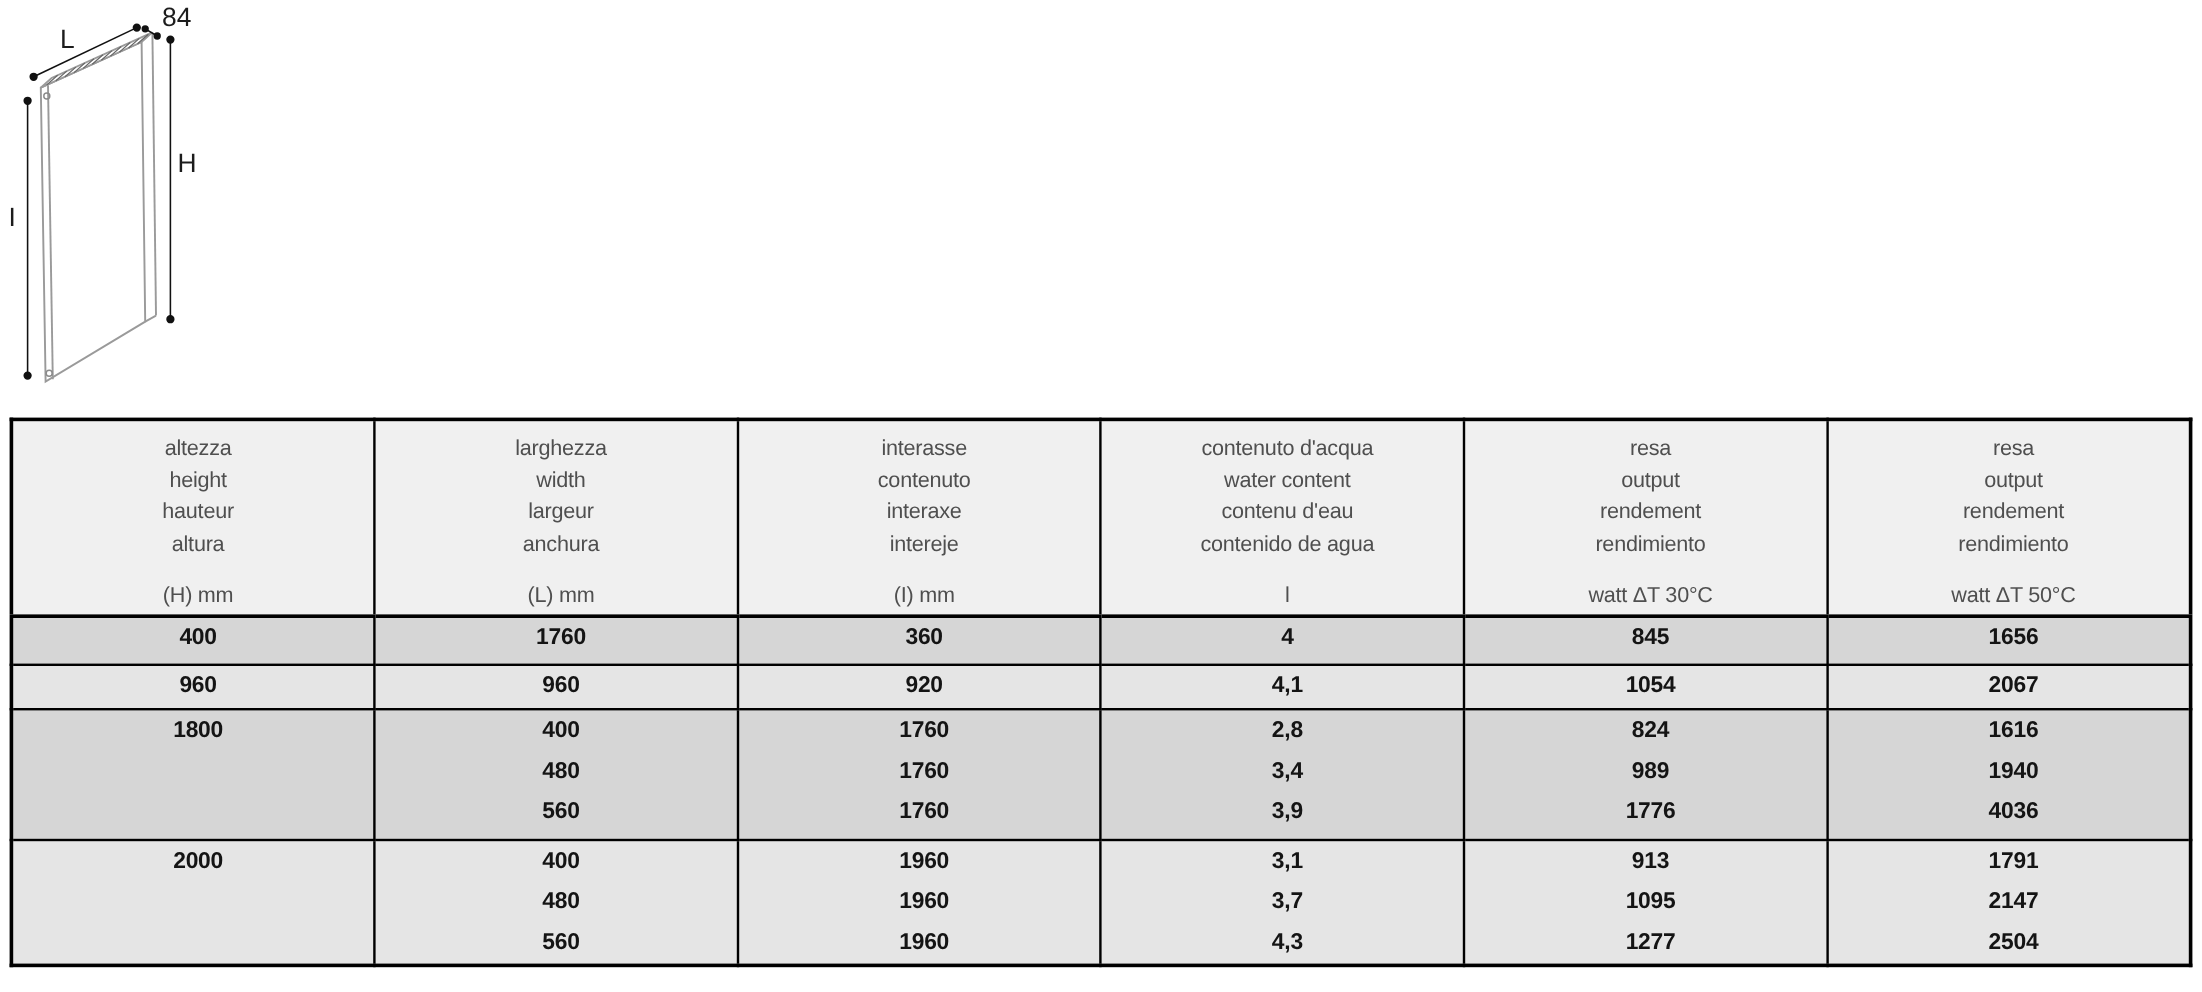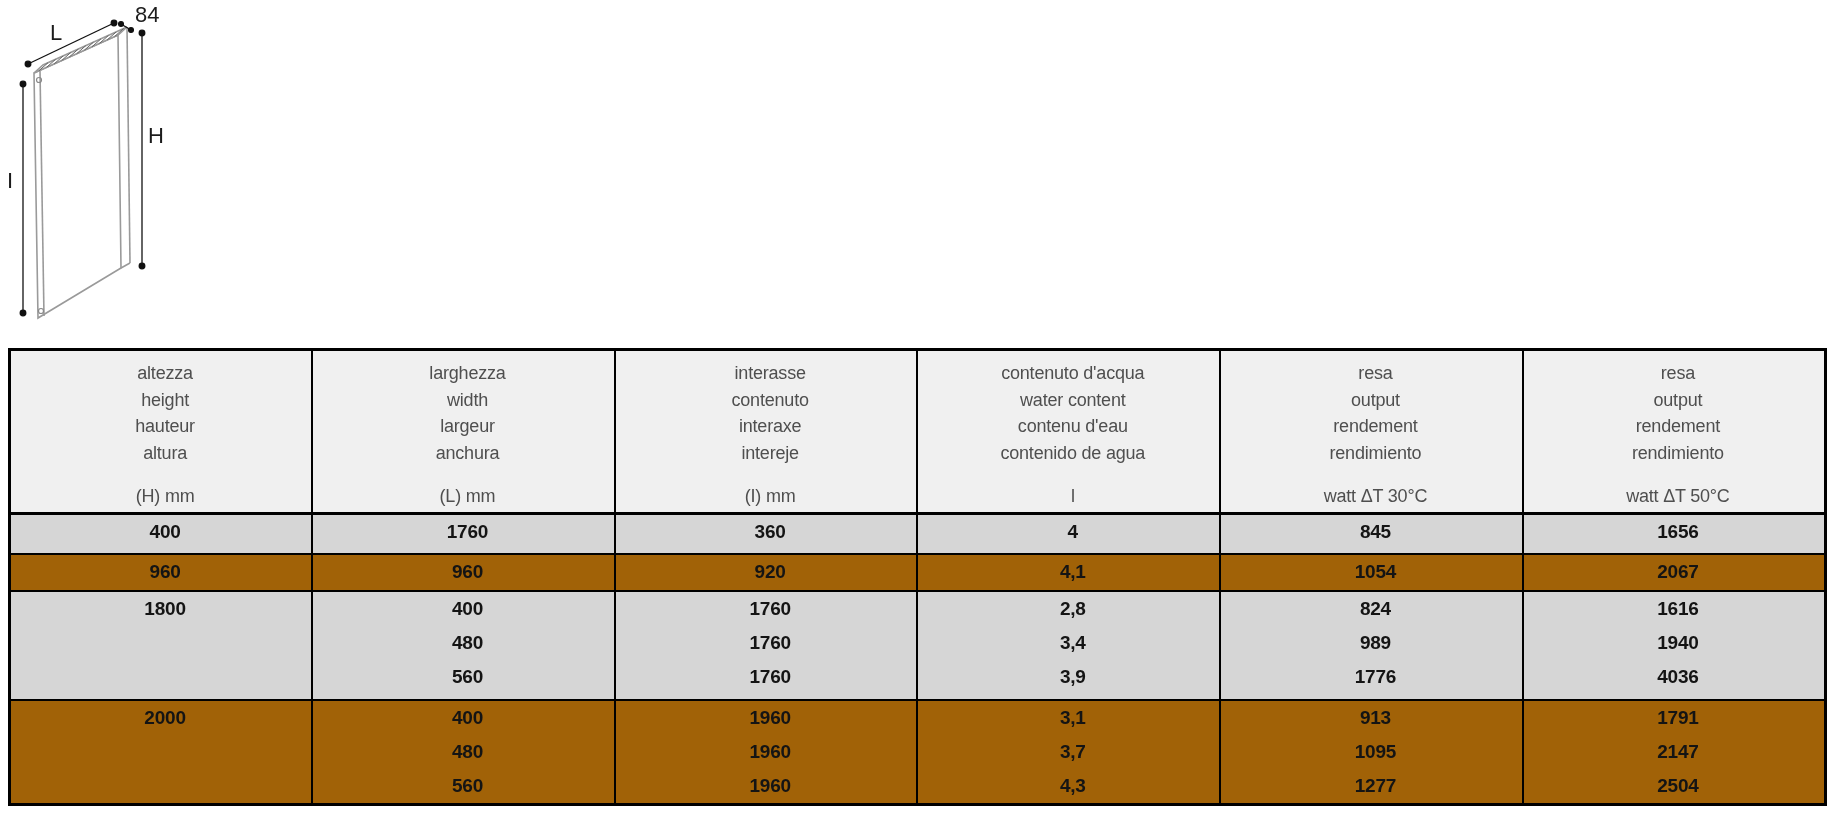--- a/index.html
+++ b/index.html
@@ -32,21 +32,21 @@
     font-weight:400;color:#4f4f4f;
     font-size:18px;line-height:26.5px;
     height:164px;padding-top:9px;
     border-bottom:3px solid #000;
   }
   th .unit{margin-top:17px;}
   tbody tr td{font-weight:700;color:#141414;font-size:19px;}
   tbody tr td .line{line-height:34px;}
   tbody td{padding-top:3px;}
   tr.shaded td{background:#d6d6d6;}
-  tr.light td{background:#a16207;}
+  tr.light td{background:#e5e5e5;}
   tr.g0 td{height:40px;}
   tr.g1 td{height:37px;}
   tr.g2 td{height:109px;margin-top:20px;}
   tr.g3 td{height:104px;}
 </style>
 </head>
 <body>
 
 <div class="diagram">
   <svg width="215" height="345" viewBox="0 0 215 345">

